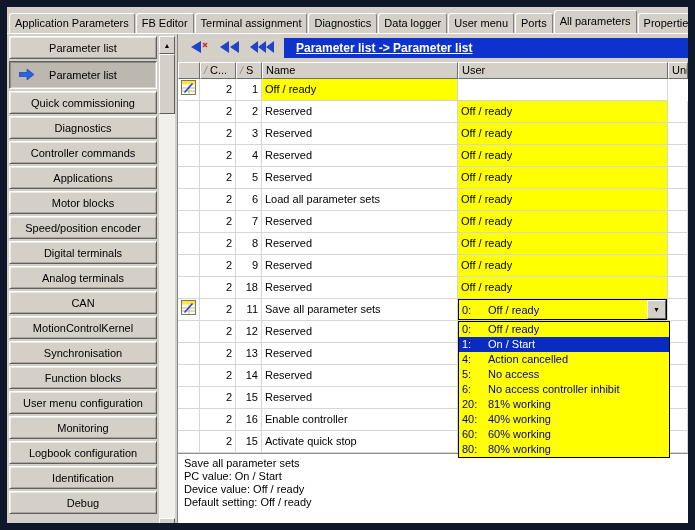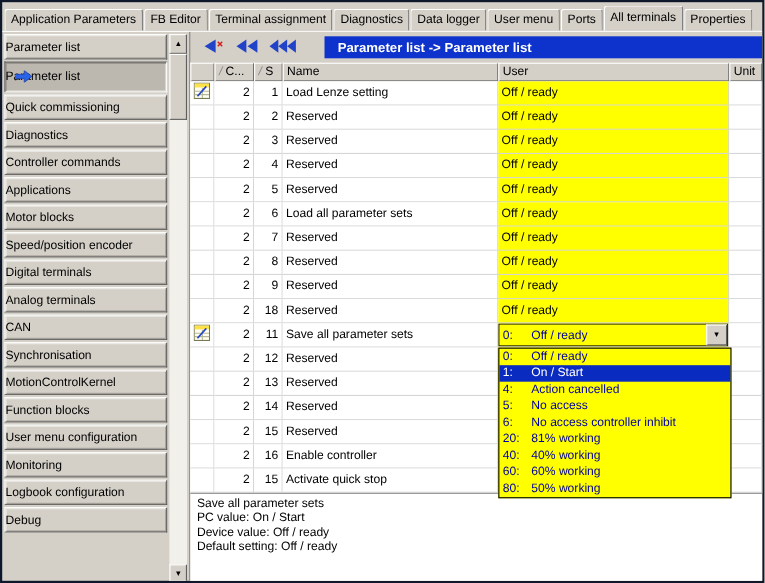--- a/index.html
+++ b/index.html
@@ -1,33 +1,33 @@
 <!DOCTYPE html>
 <html><head>
 <meta charset="utf-8">
 <style>
   html,body{margin:0;padding:0;background:#9a9a9a;}
   .app{position:relative;width:695px;height:530px;background:#d4d0c8;color:#000;
-       font-family:"Liberation Sans",sans-serif;font-size:11px;border:2px solid #0f172a;
+       font-family:"Liberation Sans",sans-serif;font-size:11px;border:7px solid #0f172a;
        box-sizing:border-box;overflow:hidden;}
 
   
   .tabbar{display:flex;align-items:flex-end;height:24px;padding:2px 0 0 2px;overflow:hidden;white-space:nowrap;}
   .tab{flex:0 0 auto;height:19px;line-height:18px;padding:0 5px;background:#d4d0c8;
        border:1px solid #808080;border-bottom:none;border-top-color:#fff;border-left-color:#fff;
        border-radius:3px 3px 0 0;margin-right:1px;cursor:default;}
   .tab.active{height:22px;line-height:21px;position:relative;z-index:2;}
 
   
   .content{display:flex;height:504px;border-top:1px solid #fff;}
 
   
   .sidebar{position:relative;flex:0 0 170px;width:170px;padding:2px;box-sizing:border-box;}
   .side-col{margin-right:18px;}
-  .side-btn{position:relative;display:flex;align-items:center;height:21px;
+  .side-btn{position:relative;display:flex;align-items:center;justify-content:center;height:21px;
        margin-bottom:2px;background:#d4d0c8;border:1px solid;border-color:#fff #5f5f5f #5f5f5f #fff;
        box-shadow:inset 1px 1px 0 #ecebe6,inset -1px -1px 0 #aaa69e;font-size:11px;cursor:default;
        overflow:hidden;white-space:nowrap;}
   .side-btn.selected{height:26px;background:#bcb8b0;border-color:#5f5f5f #fff #fff #5f5f5f;
        box-shadow:inset 1px 1px 0 #8f8b84,inset -1px -1px 0 #d9d6cf;}
   .side-arrow{position:absolute;left:9px;top:7px;display:flex;}
 
   
   .vscroll{position:absolute;top:2px;right:2px;bottom:2px;width:16px;background:#f2f0eb;}
   .sb-btn{position:absolute;left:0;right:0;height:16px;background:#d4d0c8;border:1px solid;
@@ -36,21 +36,21 @@
   .sb-btn.up{top:0}.sb-btn.down{bottom:0}
   .sb-thumb{position:absolute;left:0;top:18px;width:14px;height:58px;background:#d4d0c8;
        border:1px solid;border-color:#fff #5f5f5f #5f5f5f #fff;}
 
   
   .main{flex:1;min-width:0;position:relative;display:flex;flex-direction:column;background:#d4d0c8;
        border-left:1px solid #868686;}
   .toolbar{flex:0 0 28px;height:28px;display:flex;align-items:center;gap:4px;padding-left:6px;}
   .tool-btn{width:28px;height:20px;display:flex;align-items:center;justify-content:center;cursor:default;}
   .bluebar{flex:1;height:20px;background:#0e32cc;color:#fff;font-weight:bold;font-size:12px;
-       display:flex;align-items:center;padding-left:12px;margin-left:20px;white-space:nowrap;overflow:hidden;}
+       display:flex;align-items:center;padding-left:12px;margin-left:4px;white-space:nowrap;overflow:hidden;text-decoration:underline;}
 
   
   .thead,.trow{display:grid;grid-template-columns:22px 36px 26px 196px 210px minmax(0,1fr);}
   .thead{flex:0 0 17px;height:17px;}
   .th{background:#d4d0c8;border:1px solid;border-color:#fff #6e6e6e #6e6e6e #fff;
        padding:1px 3px;line-height:13px;overflow:hidden;display:flex;gap:3px;align-items:center;white-space:nowrap;}
   .hmark{color:#8a8a8a;font-style:italic;}
   .tbody{flex:0 0 374px;background:#fff;}
   .trow{height:22px;}
   .cell{background:#fff;border-right:1px solid #d6d6d6;border-bottom:1px solid #d6d6d6;
@@ -82,21 +82,21 @@
 <div class="app">
 
   <div class="tabbar">
       <div class="tab">Application Parameters</div>
       <div class="tab">FB Editor</div>
       <div class="tab">Terminal assignment</div>
       <div class="tab">Diagnostics</div>
       <div class="tab">Data logger</div>
       <div class="tab">User menu</div>
       <div class="tab">Ports</div>
-      <div class="tab active">All terminals</div>
+      <div class="tab active">All parameters</div>
       <div class="tab">Properties</div>
     </div>
 
   <div class="content">
 
     <div class="sidebar">
       <div class="side-col">
         <div class="side-btn">
             <span>Parameter list</span>
           </div>
@@ -130,36 +130,39 @@
             <div class="side-btn">
               <span>Digital terminals</span>
             </div>
             <div class="side-btn">
               <span>Analog terminals</span>
             </div>
             <div class="side-btn">
               <span>CAN</span>
             </div>
             <div class="side-btn">
+              <span>MotionControlKernel</span>
+            </div>
+            <div class="side-btn">
               <span>Synchronisation</span>
             </div>
             <div class="side-btn">
-              <span>MotionControlKernel</span>
-            </div>
-            <div class="side-btn">
               <span>Function blocks</span>
             </div>
             <div class="side-btn">
               <span>User menu configuration</span>
             </div>
             <div class="side-btn">
               <span>Monitoring</span>
             </div>
             <div class="side-btn">
               <span>Logbook configuration</span>
+            </div>
+            <div class="side-btn">
+              <span>Identification</span>
             </div>
             <div class="side-btn">
               <span>Debug</span>
             </div>
           </div>
       </div>
       <div class="vscroll">
         <div class="sb-btn up">
             <span>▲</span>
           </div>
@@ -233,21 +236,20 @@
                   <rect x="0.5" y="0.5" width="14" height="14" fill="#fffef0" stroke="#7a7a52"></rect>
                   <rect x="1" y="1" width="13" height="3.5" fill="#ffe24a"></rect>
                   <line x1="1" y1="8" x2="14" y2="8" stroke="#b8b89a"></line>
                   <line x1="1" y1="11" x2="14" y2="11" stroke="#b8b89a"></line>
                   <line x1="8" y1="5" x2="8" y2="14" stroke="#b8b89a"></line>
                   <path d="M3.5 12.5 L11.5 3.5" stroke="#2244cc" stroke-width="1.5" fill="none"></path>
                 </svg></span>
             </div>
             <div class="cell c-code">2</div>
             <div class="cell c-sub">1</div>
-            <div class="cell c-name">Load Lenze setting</div>
             <div class="cell c-val">Off / ready</div>
             <div class="cell c-unit"></div>
           </div>
           <div class="trow">
             <div class="cell c-icon"></div>
             <div class="cell c-code">2</div>
             <div class="cell c-sub">2</div>
             <div class="cell c-name">Reserved</div>
             <div class="cell c-val">Off / ready</div>
             <div class="cell c-unit"></div>
@@ -428,19 +430,19 @@
           <div class="opt">
             <span class="num">40:</span>
             <span>40% working</span>
           </div>
           <div class="opt">
             <span class="num">60:</span>
             <span>60% working</span>
           </div>
           <div class="opt">
             <span class="num">80:</span>
-            <span>50% working</span>
+            <span>80% working</span>
           </div>
         </div>
 
     </div>
   </div>
 </div>
 
 </body></html>

